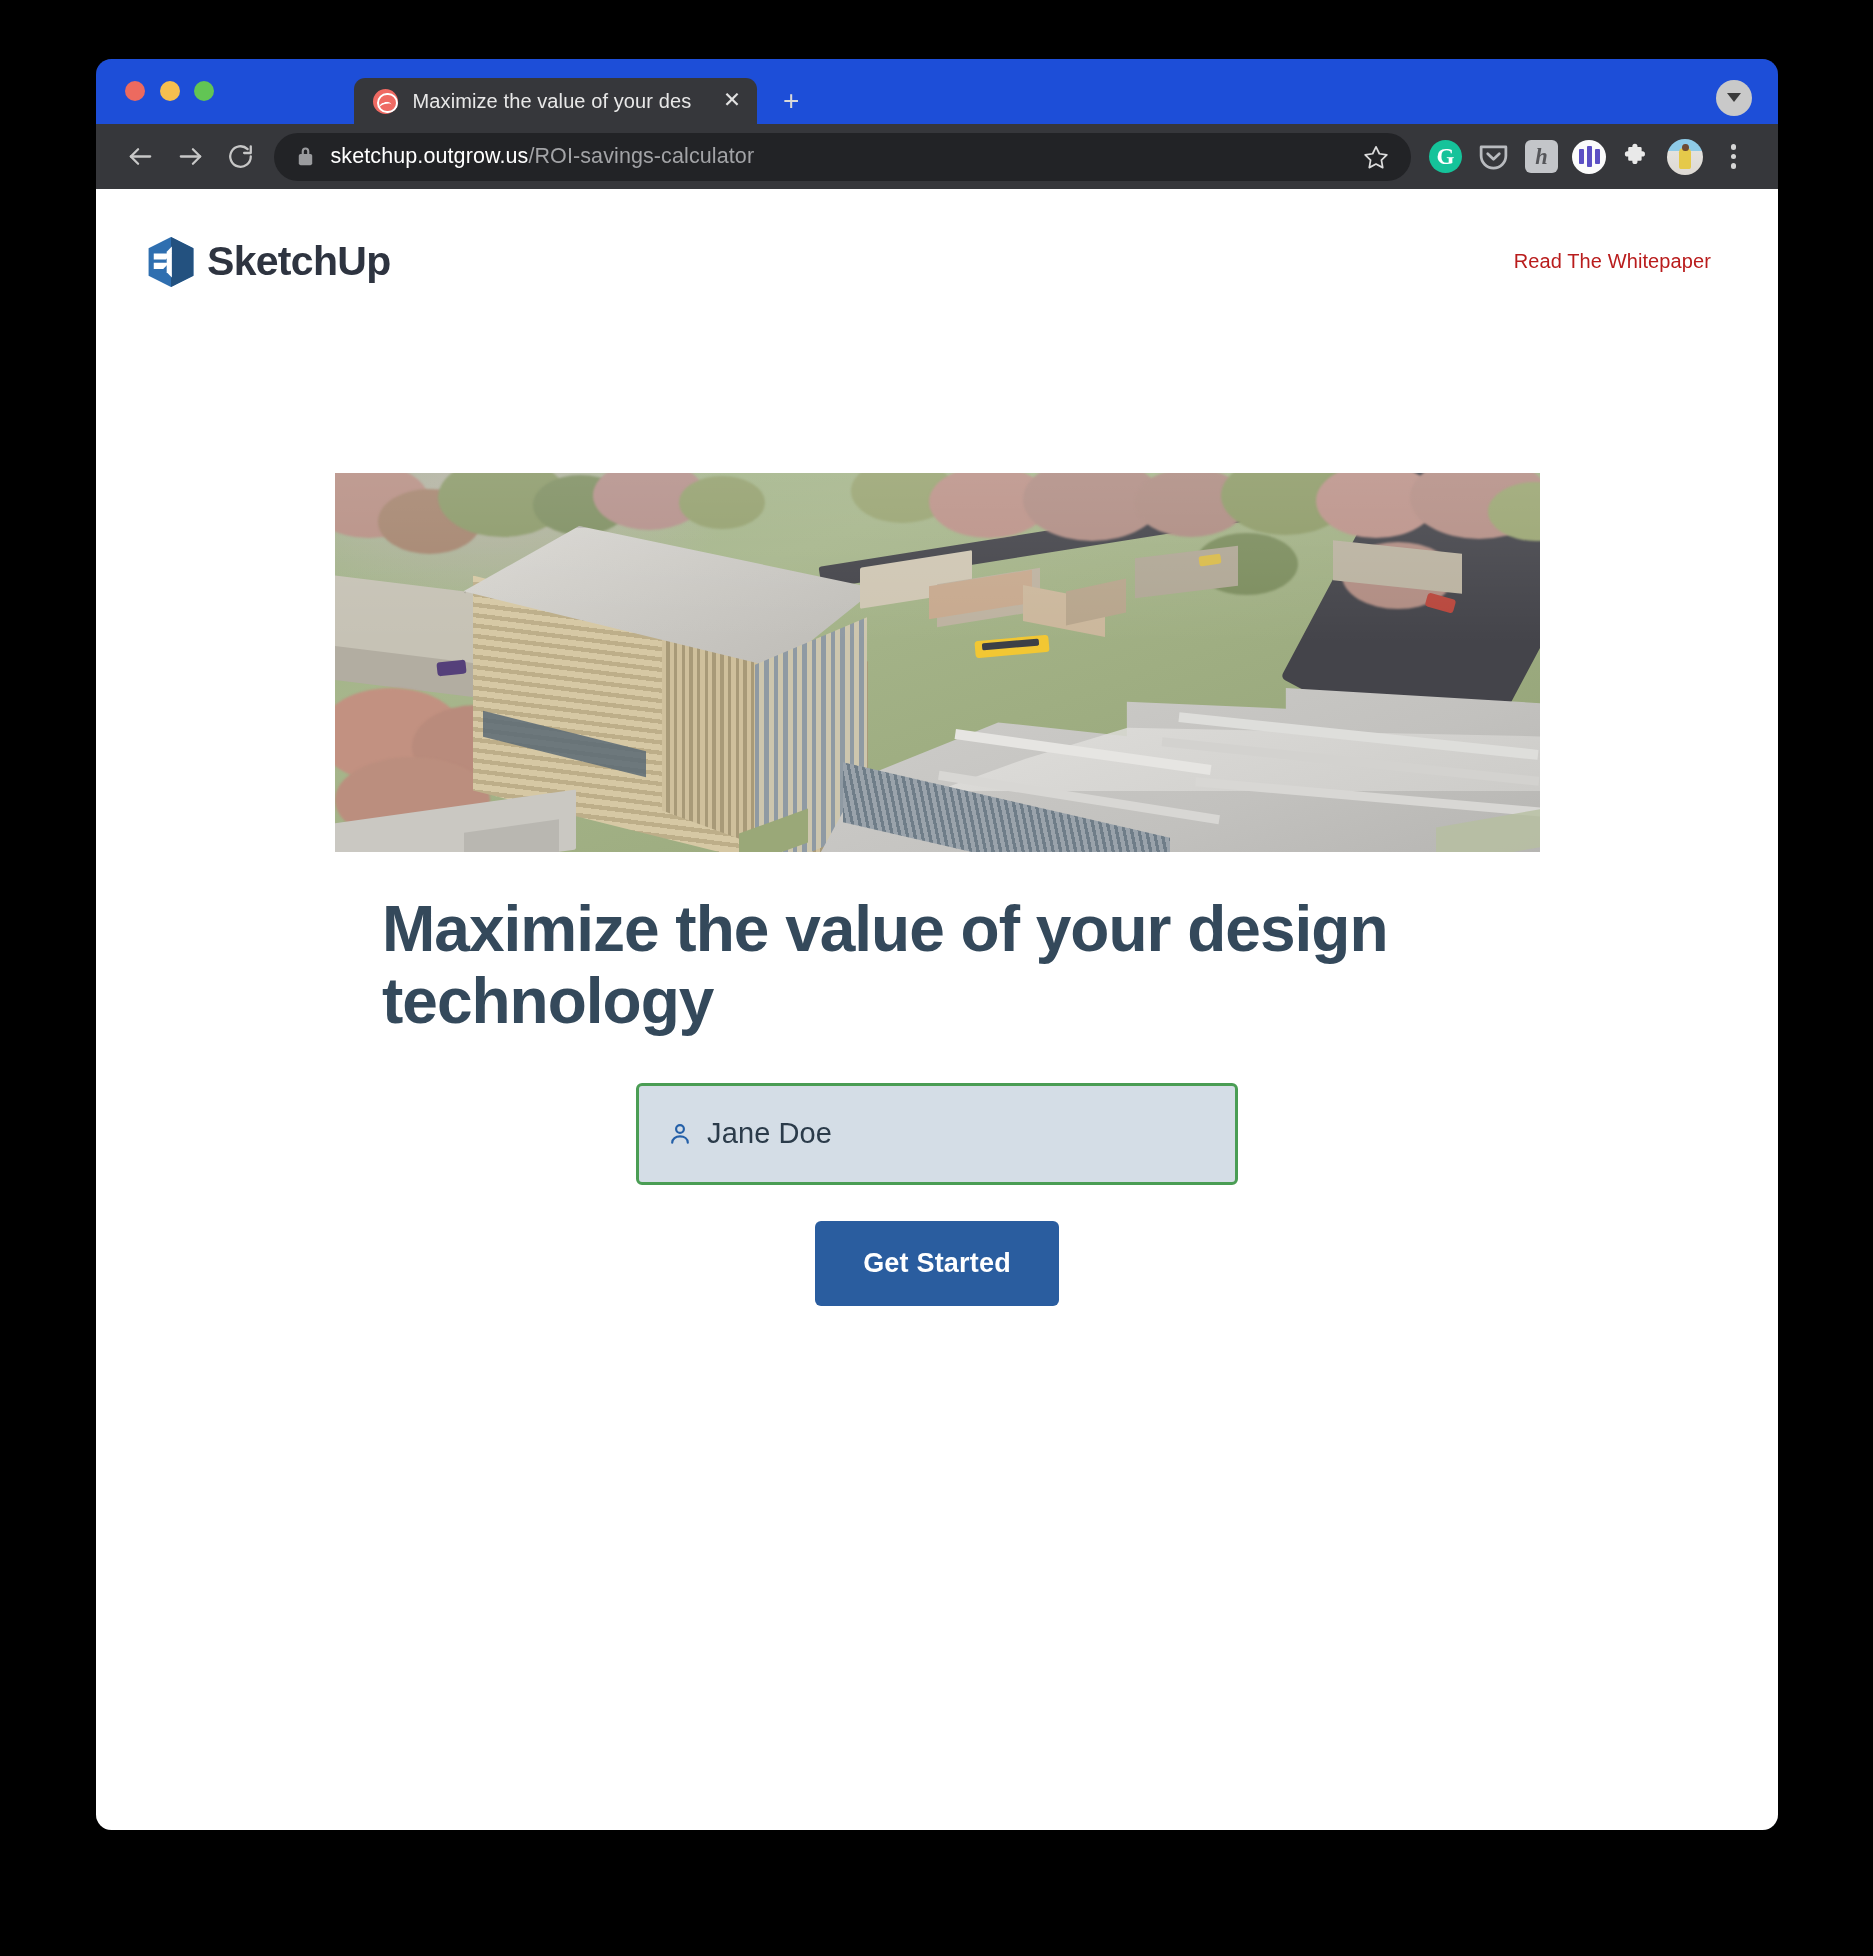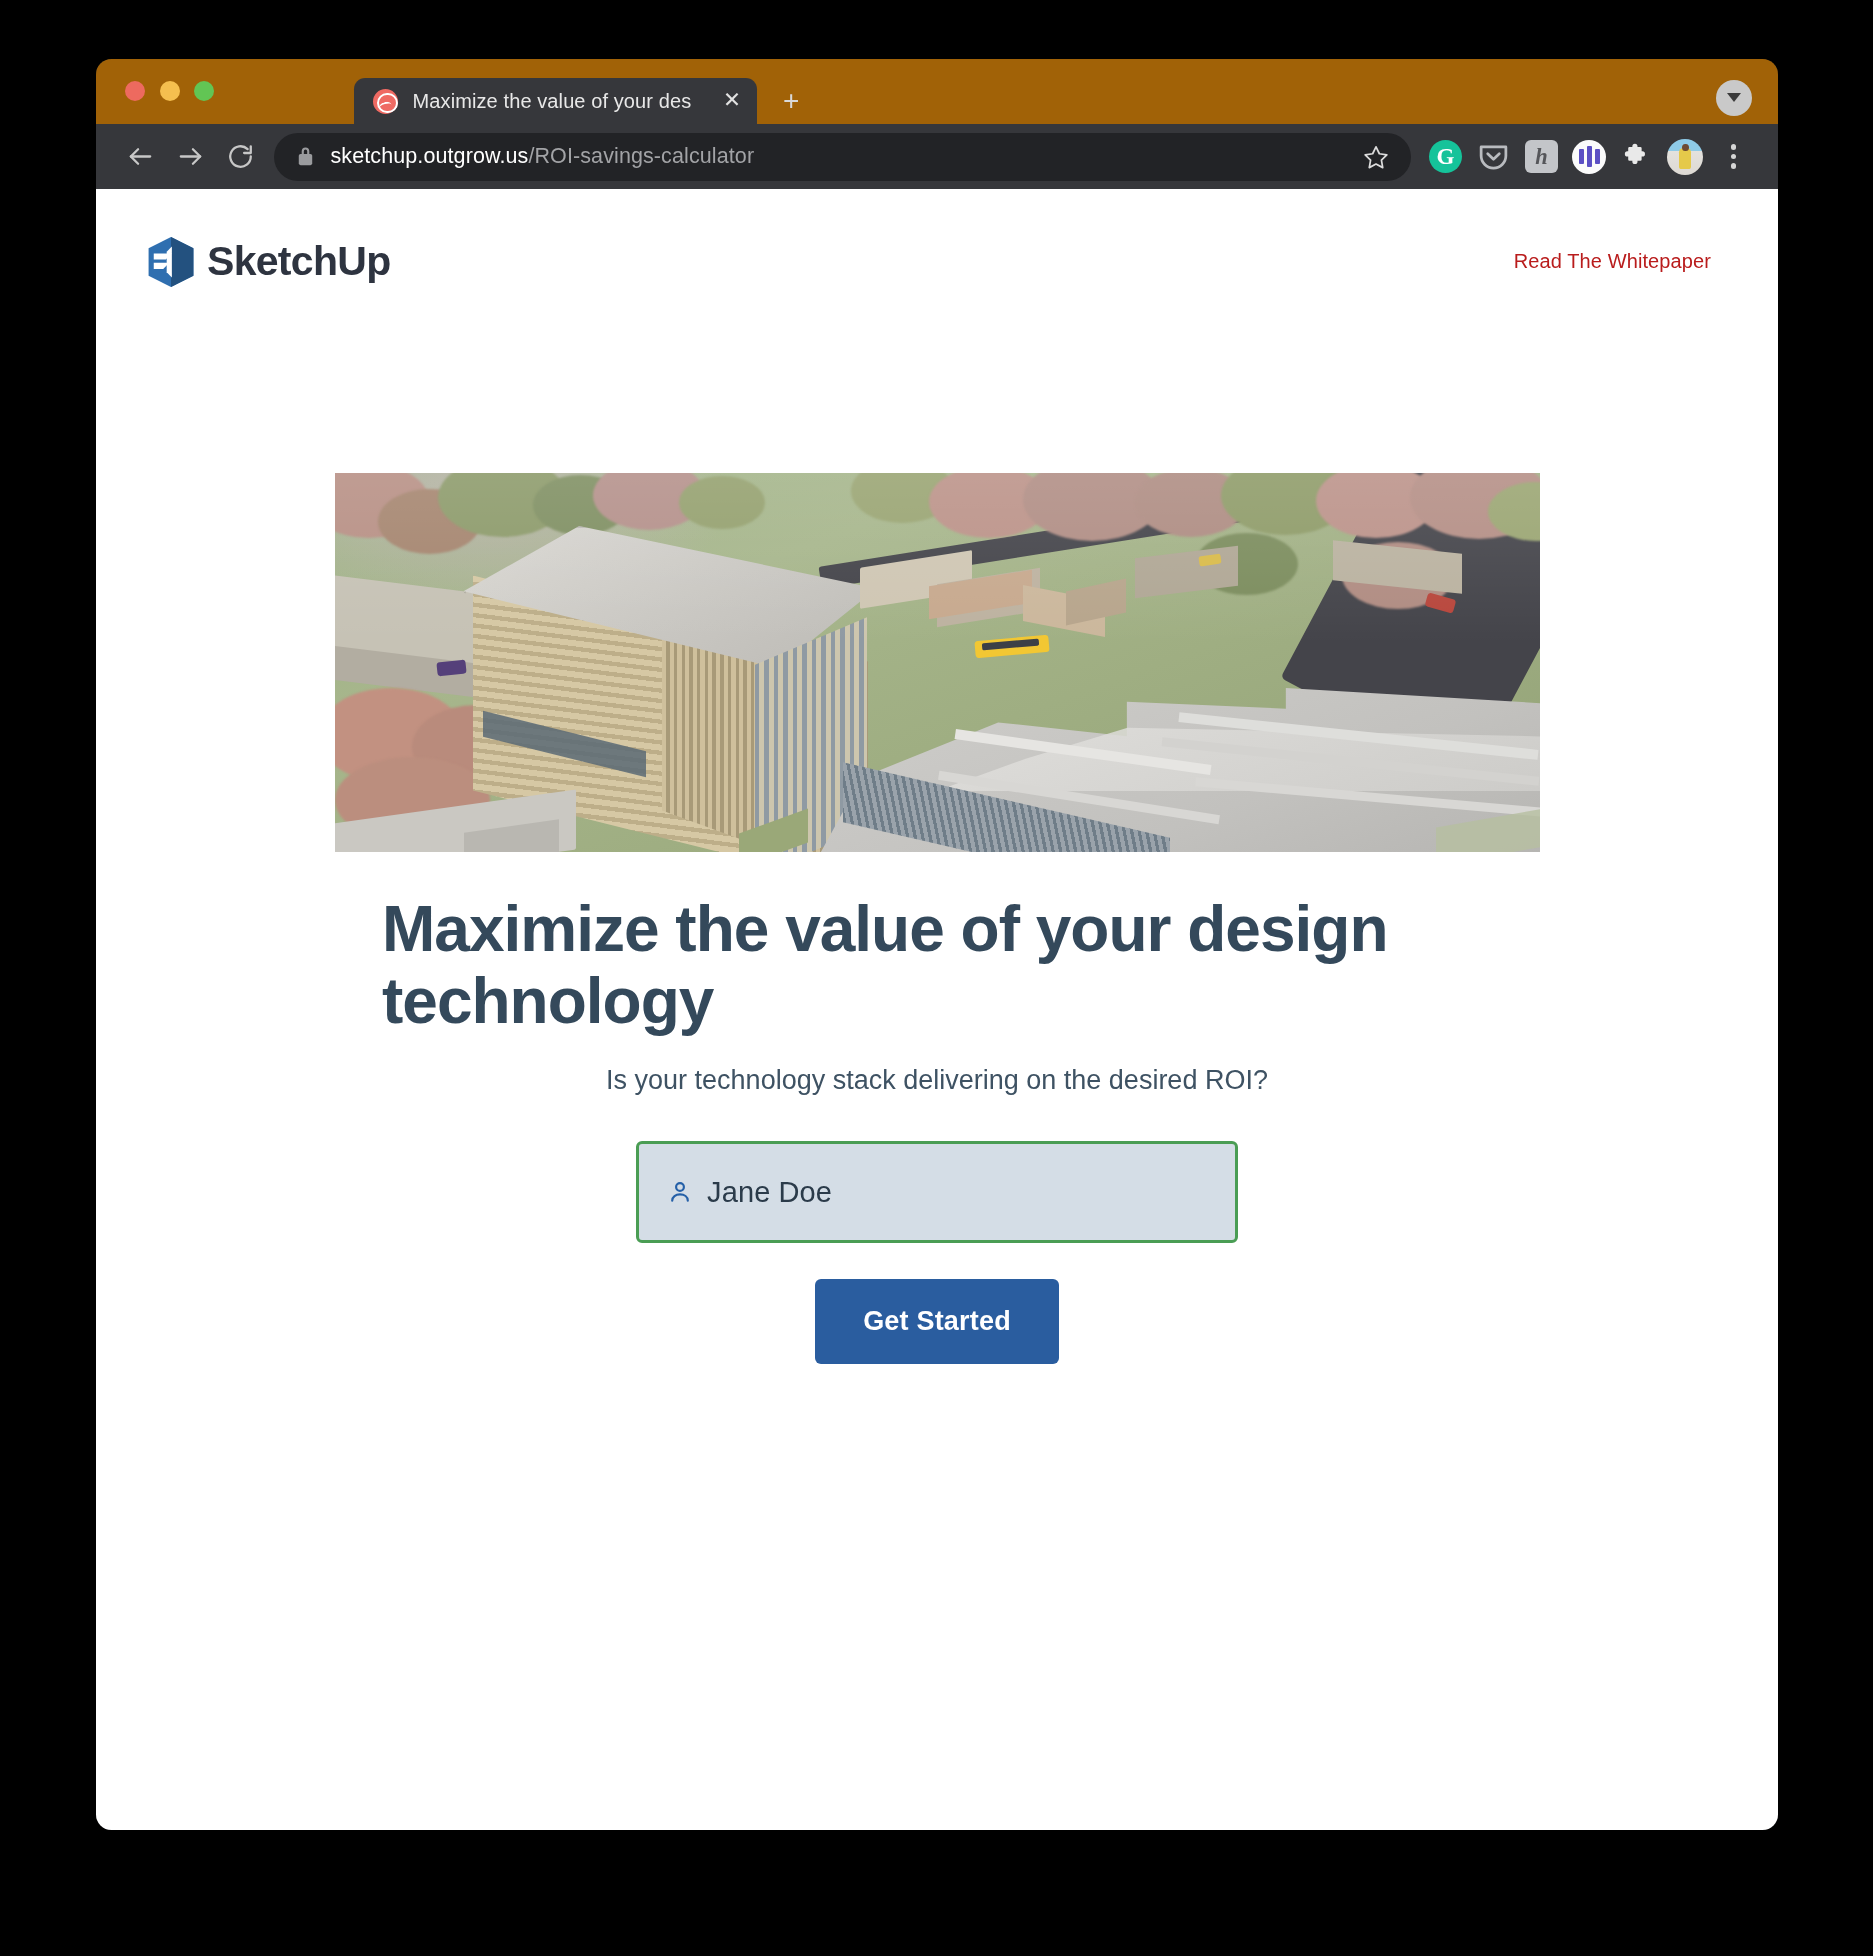--- a/index.html
+++ b/index.html
@@ -23,21 +23,21 @@
     border-radius: 15.5px;
     overflow: hidden;
     display: flex;
     flex-direction: column;
   }
 
   
   .tab-strip {
     position: relative;
     height: 65px;
-    background: #a16207;
+    background: #1d4ed8;
     flex: 0 0 auto;
     text-decoration: underline;
   }
 
   .traffic-lights {
     position: absolute;
     left: 29px;
     top: 22.4px;
     display: flex;
     gap: 14.6px;
@@ -552,21 +552,20 @@
 
         <div class="hi" style="left:404px; top:348px; width:69px; height:34px; background:#9aa878; transform:skewY(-20deg);"></div>
         <div class="hi" style="left:1101px;top:344px; width:120px; height:38px; background:#b6bfa0; transform:skewY(-10deg); opacity:.8;"></div>
 
         <div class="hi" style="left:0; top:0; width:100%; height:100%;
              background: linear-gradient(180deg, rgba(255,255,255,.12) 0%, rgba(255,255,255,0) 45%);"></div>
       </div>
 
       <h1 class="headline">Maximize the value of your design technology</h1>
 
-      <p class="subhead">Is your technology stack delivering on the desired ROI?</p>
 
       <div class="form-row">
 
         <div class="field">
           <span class="field-icon">
             <svg width="26" height="26" viewBox="0 0 24 24" fill="none" stroke="#2560a8" stroke-width="2" stroke-linecap="round" stroke-linejoin="round">
               <circle cx="12" cy="7.4" r="3.6"></circle>
               <path d="M4.8 20c0-3.6 3.2-5.8 7.2-5.8s7.2 2.2 7.2 5.8"></path>
             </svg>
           </span>

